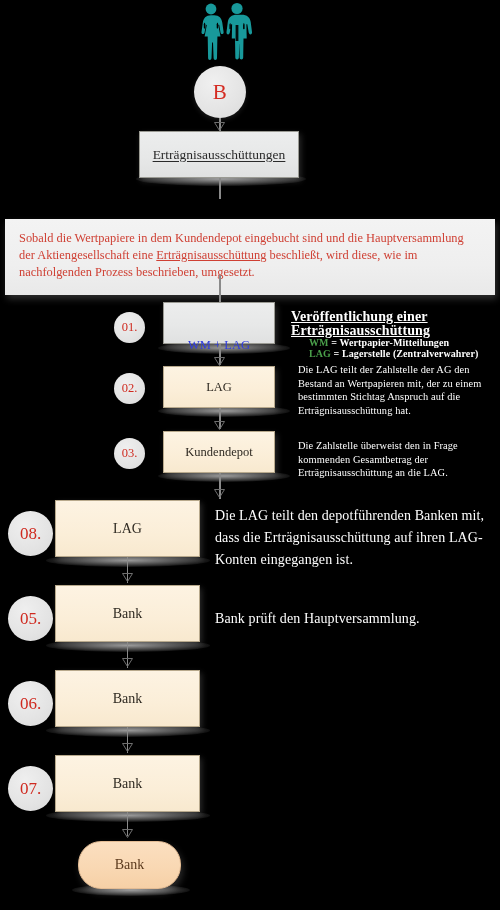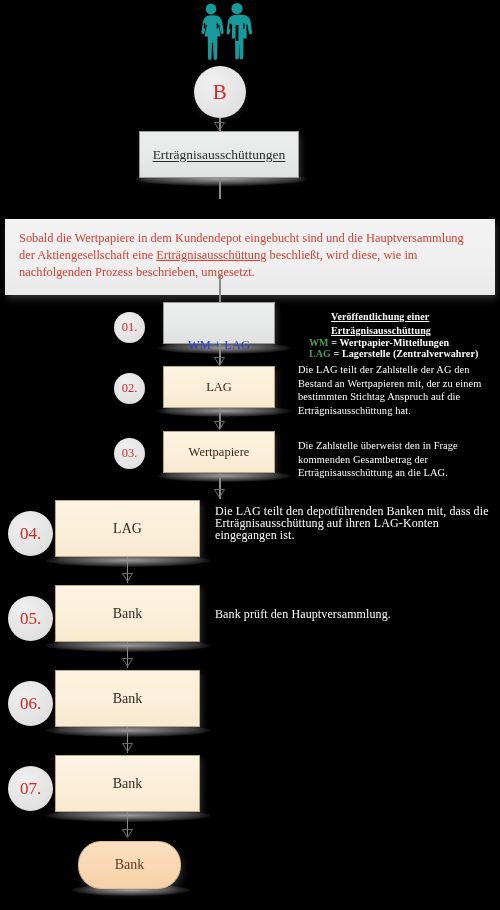--- a/index.html
+++ b/index.html
@@ -150,30 +150,29 @@
   
   .desc {
     position: absolute;
     color: #ffffff;
     font-family: "Liberation Serif", serif;
     font-size: 10.4px;
     line-height: 13.6px;
     letter-spacing: .1px;
   }
   .desc-lg {
-    font-size: 12px;
-    line-height: 12px;
+    font-size: 14px;
+    line-height: 22px;
   }
   .legend-title {
     text-decoration: underline;
     font-weight: bold;
-    font-size: 10px;
+    font-size: 14px;
     letter-spacing: .1px;
     display: block;
-    margin-left: 40px;
   }
   .legend-rows {
     display: block;
     margin-top: 1px;
     padding-left: 18px;
     font-size: 10px;
     line-height: 10.6px;
     font-weight: bold;
   }
   .legend-key { color: #4a9f4a; }
@@ -279,33 +278,33 @@
     <svg viewBox="0 0 11 9" width="11" height="9">
         <path d="M0.5 0.5 L10.5 0.5 L5.5 8.5 Z" fill="none" stroke="#6f6f6f" stroke-width="1"></path>
       </svg>
   </div>
 
   <div class="badge badge-sm" style="left:114px;top:438px;">
     <span>03.</span>
   </div>
   <div class="node-shadow" style="left:158px;top:470px;width:132px;height:12px;"></div>
   <div class="node cream-node" style="left:163px;top:431px;width:112px;height:42px;">
-    <span class="label" style="font-size:12.5px;">Wertpapiere</span>
+    <span class="label" style="font-size:12.5px;">Kundendepot</span>
   </div>
   <div class="desc" style="left:298px;top:439px;width:196px;">Die Zahlstelle überweist den in Frage kommenden Gesamtbetrag der Erträgnisausschüttung an die LAG.</div>
 
   <div class="conn" style="top:473px;height:26px;"></div>
   <div class="arrowhead" style="top:489px;">
     <svg viewBox="0 0 11 9" width="11" height="9">
         <path d="M0.5 0.5 L10.5 0.5 L5.5 8.5 Z" fill="none" stroke="#6f6f6f" stroke-width="1"></path>
       </svg>
   </div>
 
   <div class="badge badge-lg" style="left:8px;top:511px;">
-    <span>04.</span>
+    <span>08.</span>
   </div>
   <div class="node-shadow" style="left:46px;top:554px;width:164px;height:13px;"></div>
   <div class="node cream-node" style="left:55px;top:500px;width:145px;height:57px;">
     <span class="label" style="font-size:14px;">LAG</span>
   </div>
   <div class="desc desc-lg" style="left:215px;top:505px;width:285px;">Die LAG teilt den depotführenden Banken mit, dass die Erträgnisausschüttung auf ihren LAG-Konten eingegangen ist.</div>
 
   <div class="conn" style="left:127px;top:557px;height:26px;"></div>
   <div class="arrowhead" style="left:122px;top:573px;">
     <svg viewBox="0 0 11 9" width="11" height="9">

